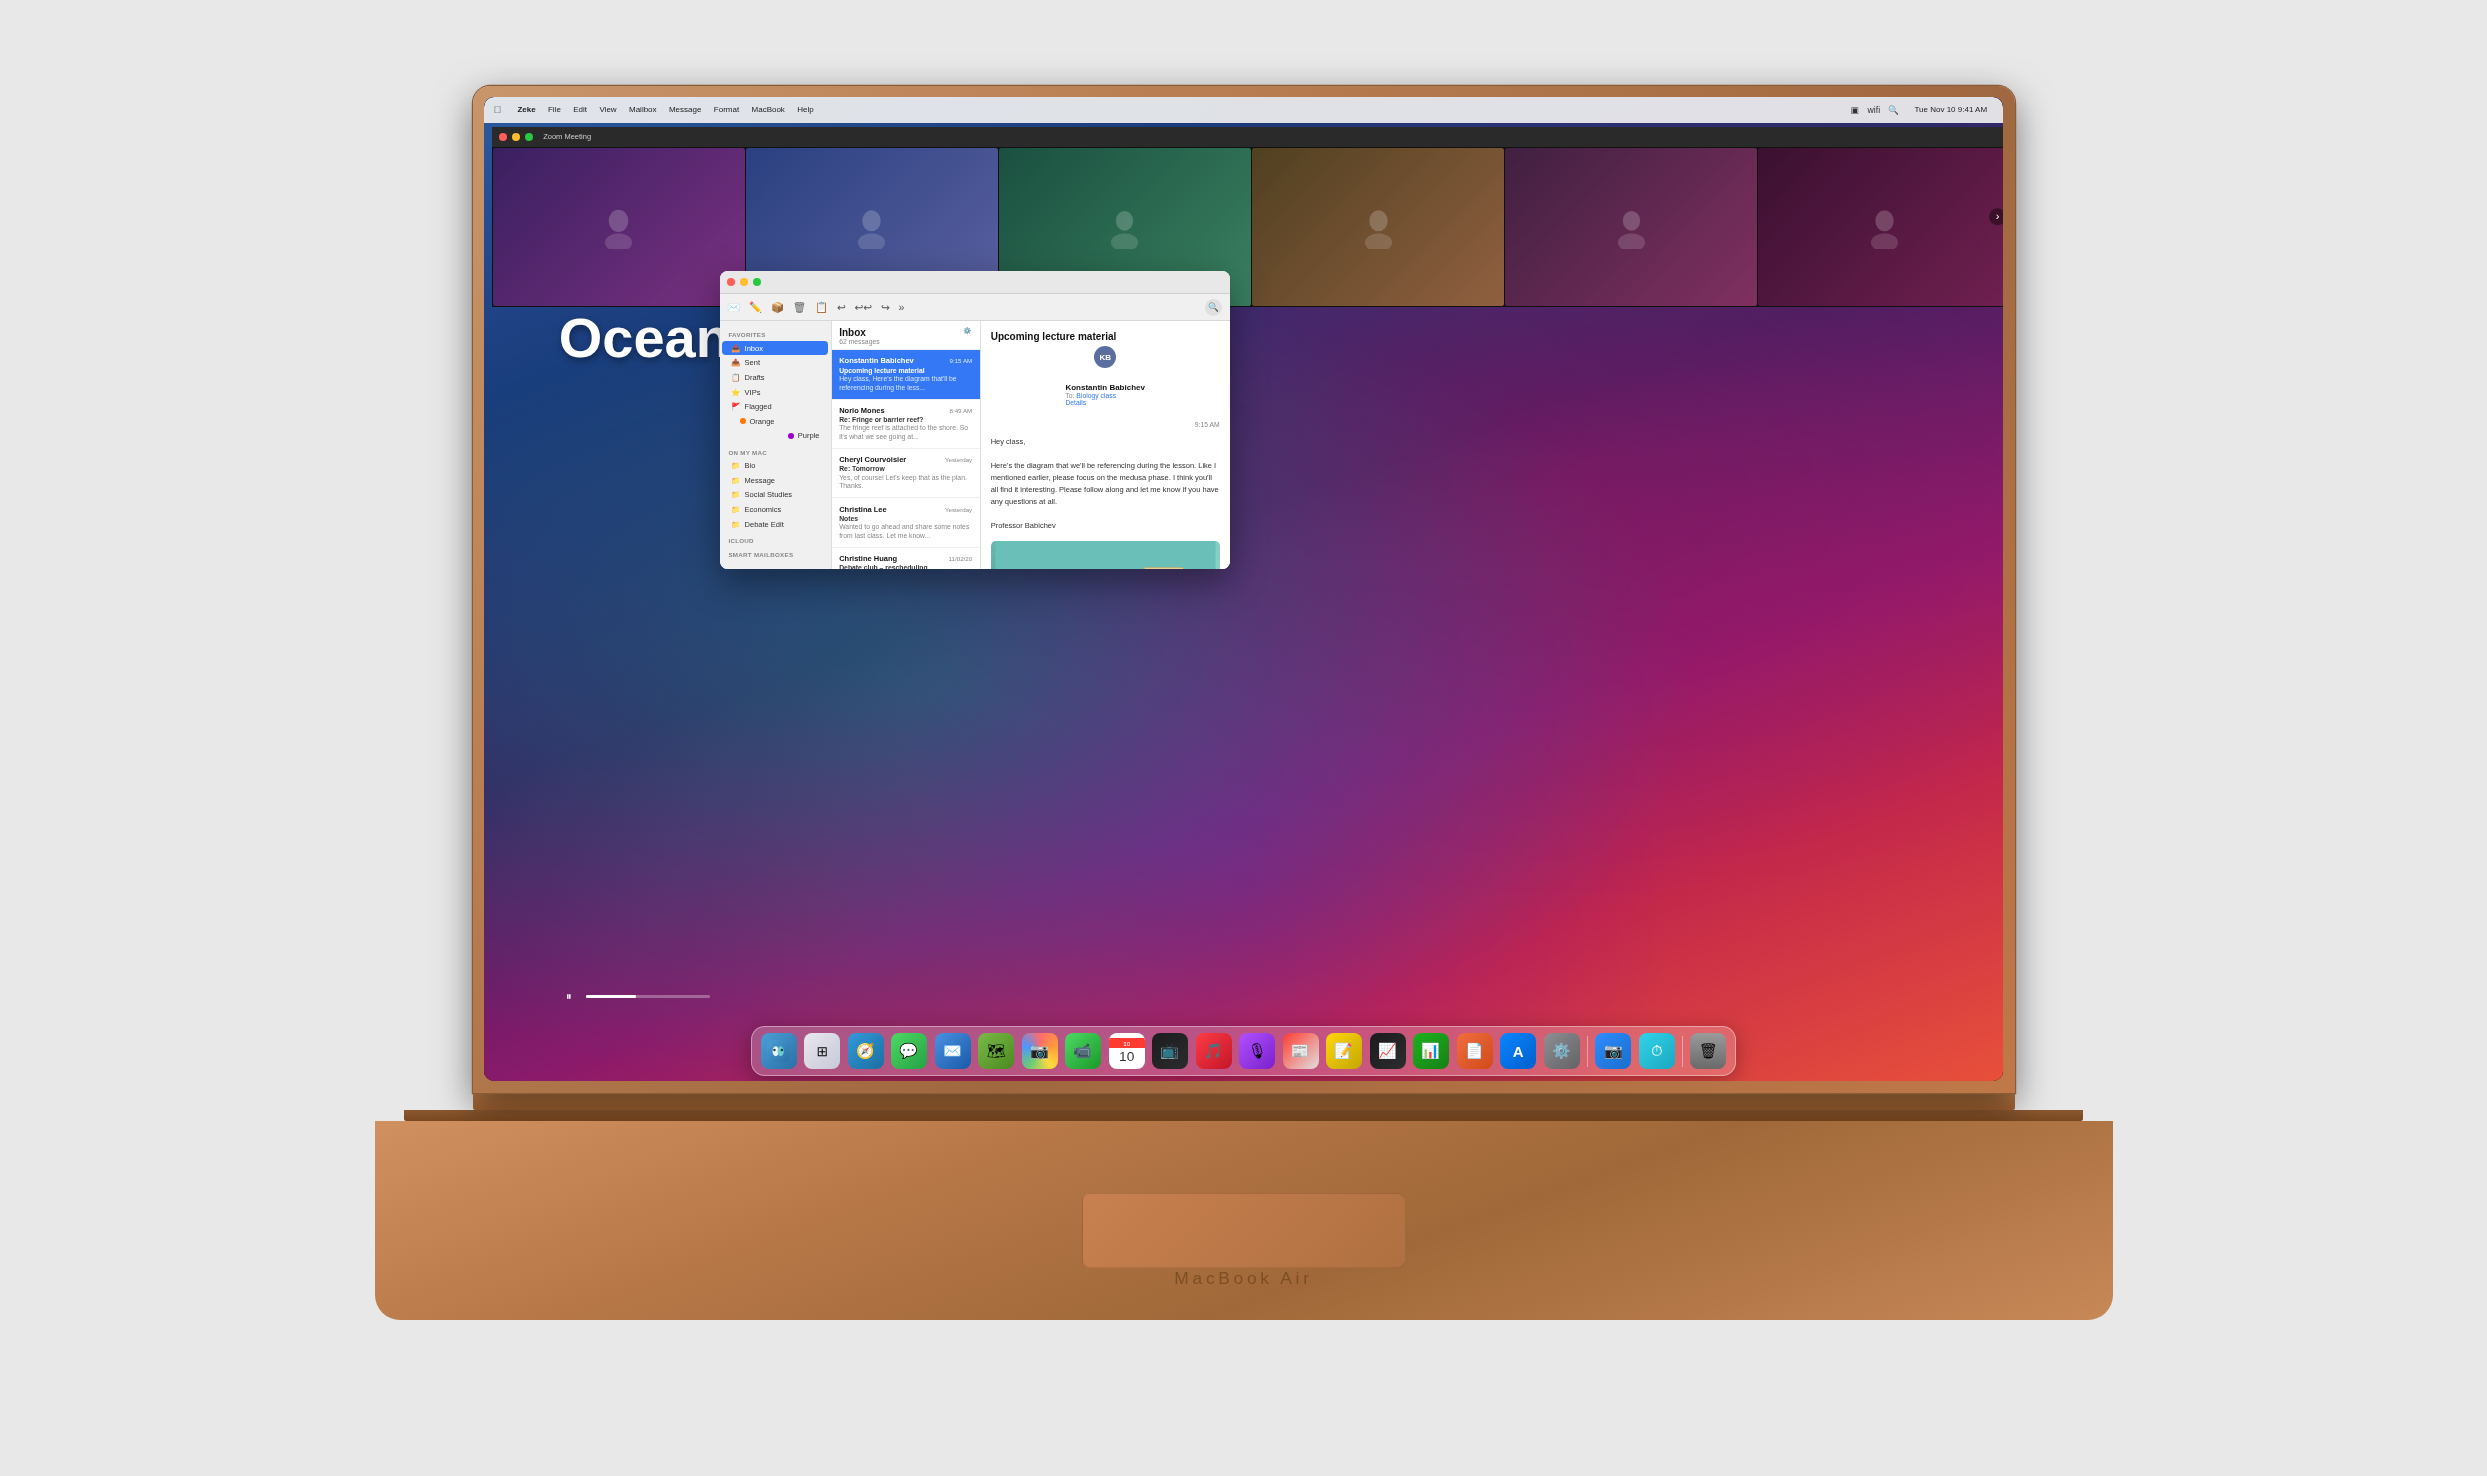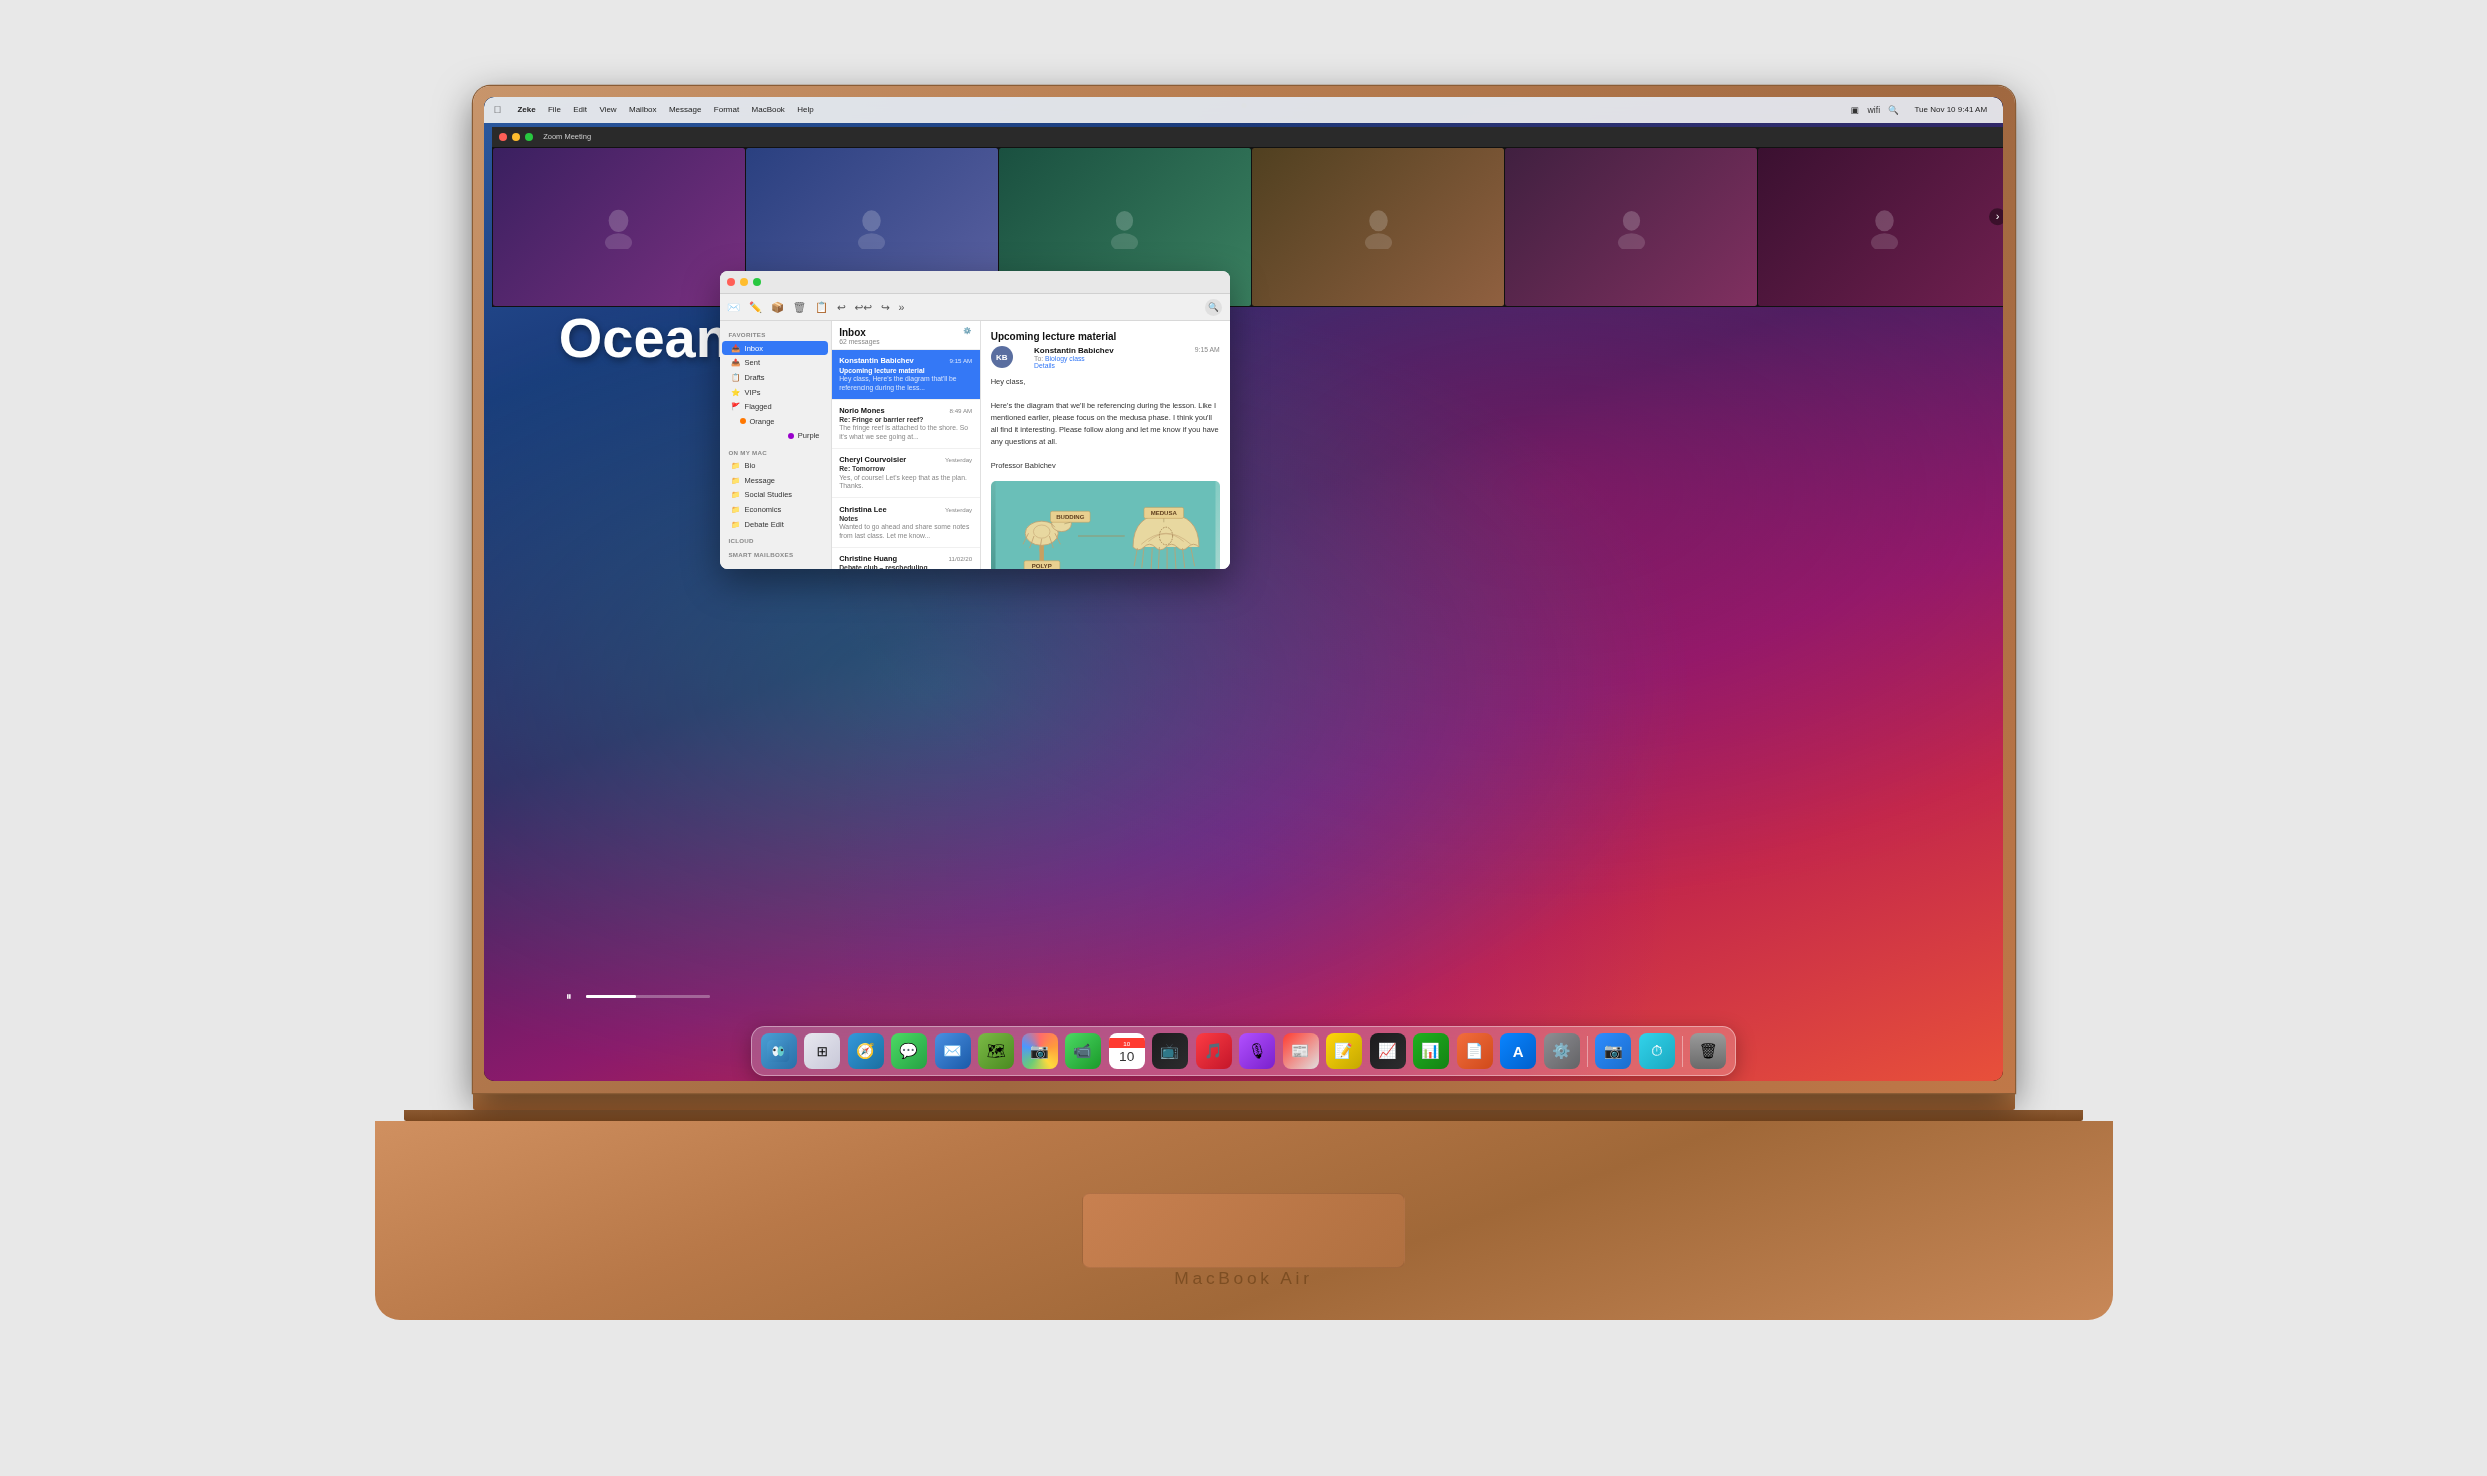--- a/index.html
+++ b/index.html
@@ -431,22 +431,23 @@
       margin-bottom: 7.5px;
     }
     .mail-detail-subject {
       font-size: 10px;
       font-weight: 700;
       color: #111;
       margin-bottom: 3.7px;
     }
     .mail-detail-meta {
       display: flex;
-      align-items: flex-start;
-      gap: 21px;
+      align-items: center;
+      gap: 15px;
+      flex-direction: column;
     }
     .mail-detail-avatar {
       width: 22.4px;
       height: 22.4px;
       border-radius: 50%;
       background: #5a6ea0;
       display: flex;
       align-items: center;
       justify-content: center;
       color: white;

